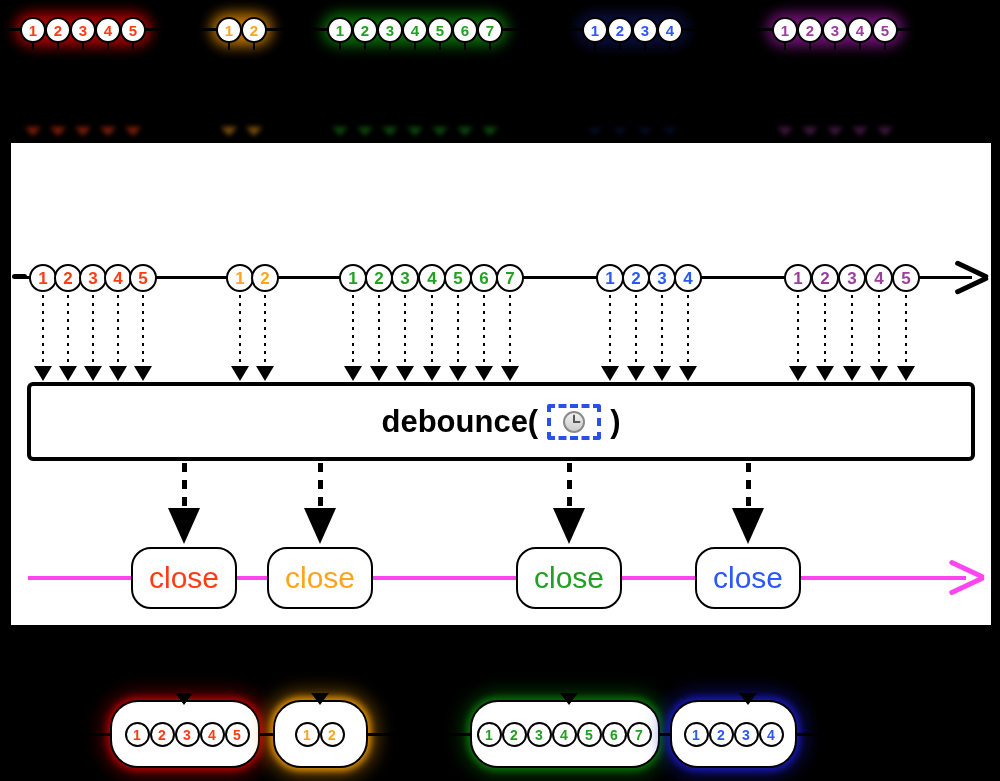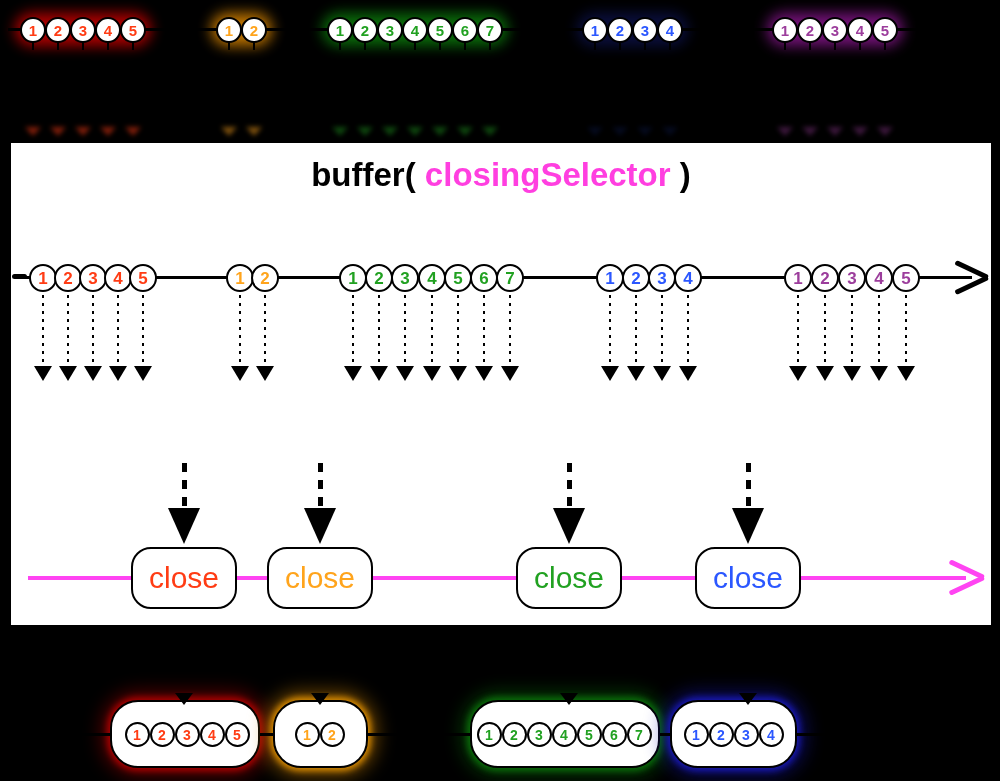--- a/index.html
+++ b/index.html
@@ -43,27 +43,43 @@
           border-right:9px solid transparent;border-top:12px solid #000;z-index:9;}
   .stub{position:absolute;height:3px;background:#000;z-index:8;}
 </style>
 </head>
 <body>
 
 <div id="page">
   <div id="topline"></div>
   <div id="panel"></div>
 
-  <div id="title"><span>buffer( </span><span class="arg">closingSelector</span><span> )</span></div>
 
   <div id="mainhook"></div>
   <div id="mainline"></div>
   <div class="prong" style="left:952px;top:275px;width:36px;background:#000;transform:rotate(25deg);"></div>
   <div class="prong" style="left:952px;top:275px;width:36px;background:#000;transform:rotate(-25deg);"></div>
 
+  <div id="opbox">
+      <span>debounce(</span>
+      <span class="param-box">
+        <svg width="24" height="24" viewBox="0 0 24 24">
+        <defs>
+            <linearGradient id="clkg" x1="0" y1="0" x2="0" y2="1">
+          <stop offset="0" stop-color="#f4f4f4"></stop>
+              <stop offset="1" stop-color="#c9c9c9"></stop>
+            </linearGradient>
+          </defs>
+        <circle cx="12" cy="12" r="10" fill="url(#clkg)" stroke="#8a8a8a" stroke-width="2"></circle>
+        <line x1="12" y1="12" x2="12" y2="5.5" stroke="#555" stroke-width="2" stroke-linecap="round"></line>
+        <line x1="12" y1="12" x2="17.5" y2="12" stroke="#555" stroke-width="2" stroke-linecap="round"></line>
+      </svg>
+      </span>
+      <span>)</span>
+    </div>
 
   <div id="magline"></div>
   <div class="prong" style="left:946px;top:575px;width:38px;background:#ff44f2;transform:rotate(25deg);"></div>
   <div class="prong" style="left:946px;top:575px;width:38px;background:#ff44f2;transform:rotate(-25deg);"></div>
 <div class="glow-pill" style="left: 15px; top: 13px; width: 136px; height: 33px; background: rgb(192, 0, 0); opacity: 0.9;"></div>
     <div class="tick" style="left: 32px; top: 42px;"></div>
     <div class="marble marble-sm" style="left: 20px; top: 17px; color: rgb(255, 60, 20);">1</div>
     <div class="remnant" style="left: 25px; top: 127px; border-top-color: rgb(255, 60, 20); opacity: 0.5;"></div>
     <div class="tick" style="left: 57px; top: 42px;"></div>
     <div class="marble marble-sm" style="left: 45px; top: 17px; color: rgb(255, 60, 20);">2</div>

